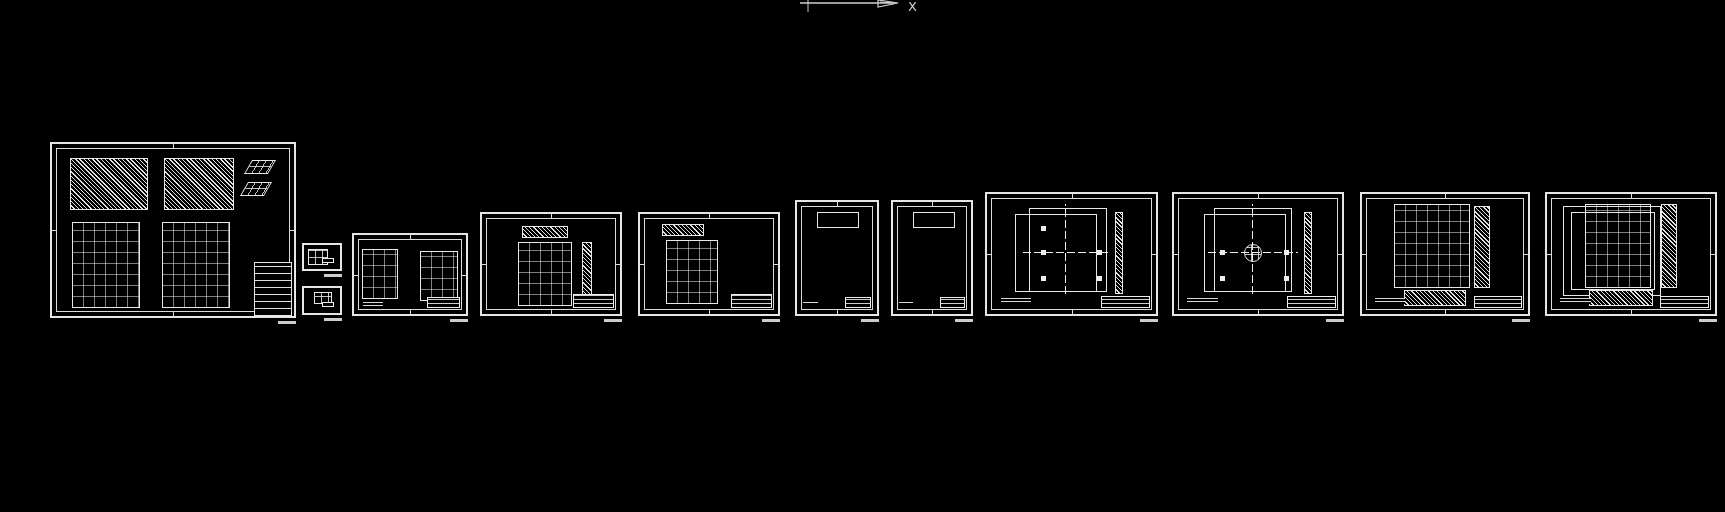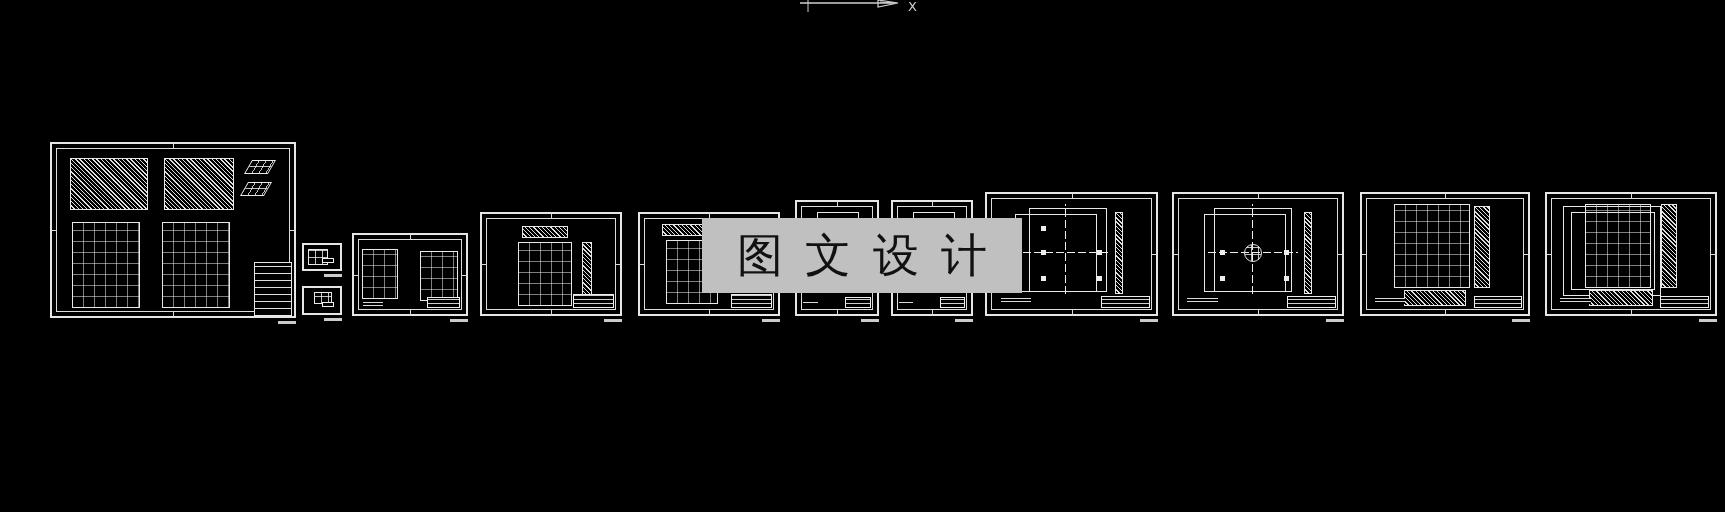--- a/index.html
+++ b/index.html
@@ -194,16 +194,13 @@
     <div class="drawing" style="left:16px;top:12px;width:96px;height:88px;"></div>
     <div class="drawing" style="left:24px;top:18px;width:82px;height:76px;"></div>
     <div class="drawing grid" style="left:38px;top:10px;width:64px;height:82px;"></div>
     <div class="drawing hatch" style="left:114px;top:10px;width:14px;height:82px;"></div>
     <div class="drawing hatch" style="left:42px;top:96px;width:62px;height:14px;"></div>
     <div class="titleblock" style="height:8%;"></div>
       <div class="notes" style="height:5%;"></div>
       <div class="stamp"></div>
   </div>
 
-  <div class="watermark">
-    <span>图文设计</span>
-  </div>
 </div>
 
 </body></html>

